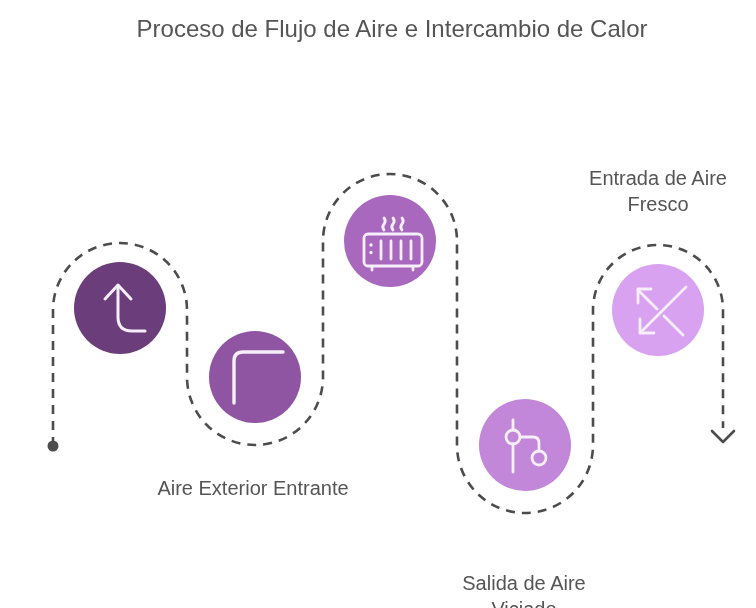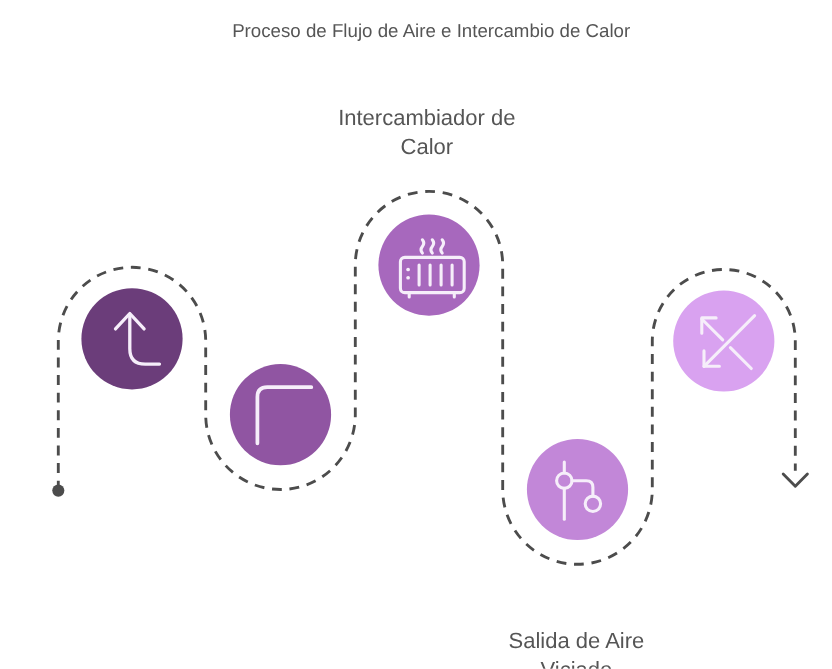--- a/index.html
+++ b/index.html
@@ -14,21 +14,21 @@
     background: var(--bg, #ffffff);
     overflow: hidden;
   }
   .stage svg { position: absolute; left: 0; top: 0; }
   .title {
     position: absolute;
     top: 15px;
     left: 392px;
     transform: translateX(-50%);
     white-space: nowrap;
-    font-size: 17px;
+    font-size: 24px;
     line-height: 27px;
     color: var(--text-color, #555555);
     text-align: center;
   }
   .step-label {
     position: absolute;
     transform: translateX(-50%);
     font-size: 20px;
     line-height: 26px;
     color: var(--text-color, #555555);
@@ -97,16 +97,17 @@
     <g fill="none" stroke-width="2.8" stroke-linecap="round" stroke-linejoin="round" stroke="#f6eefa">
       <path d="M 640 333 L 686 287"></path>
       <path d="M 640 319 L 640 333 L 654 333"></path>
       <path d="M 638 290 L 657 309"></path>
       <path d="M 664 316 L 683 335"></path>
       <path d="M 638 303 L 638 289 L 651 289"></path>
     </g>
   </svg>
 
   <div class="title">Proceso de Flujo de Aire e Intercambio de Calor</div>
-  <div class="step-label lbl-3">Intercambiador de Calor</div>
+  <div class="step-label lbl-2">Aire Exterior Entrante</div>
   <div class="step-label lbl-4">Salida de Aire Viciado</div>
+  <div class="step-label lbl-5">Entrada de Aire Fresco</div>
 
 </div>
 
 </body></html>

